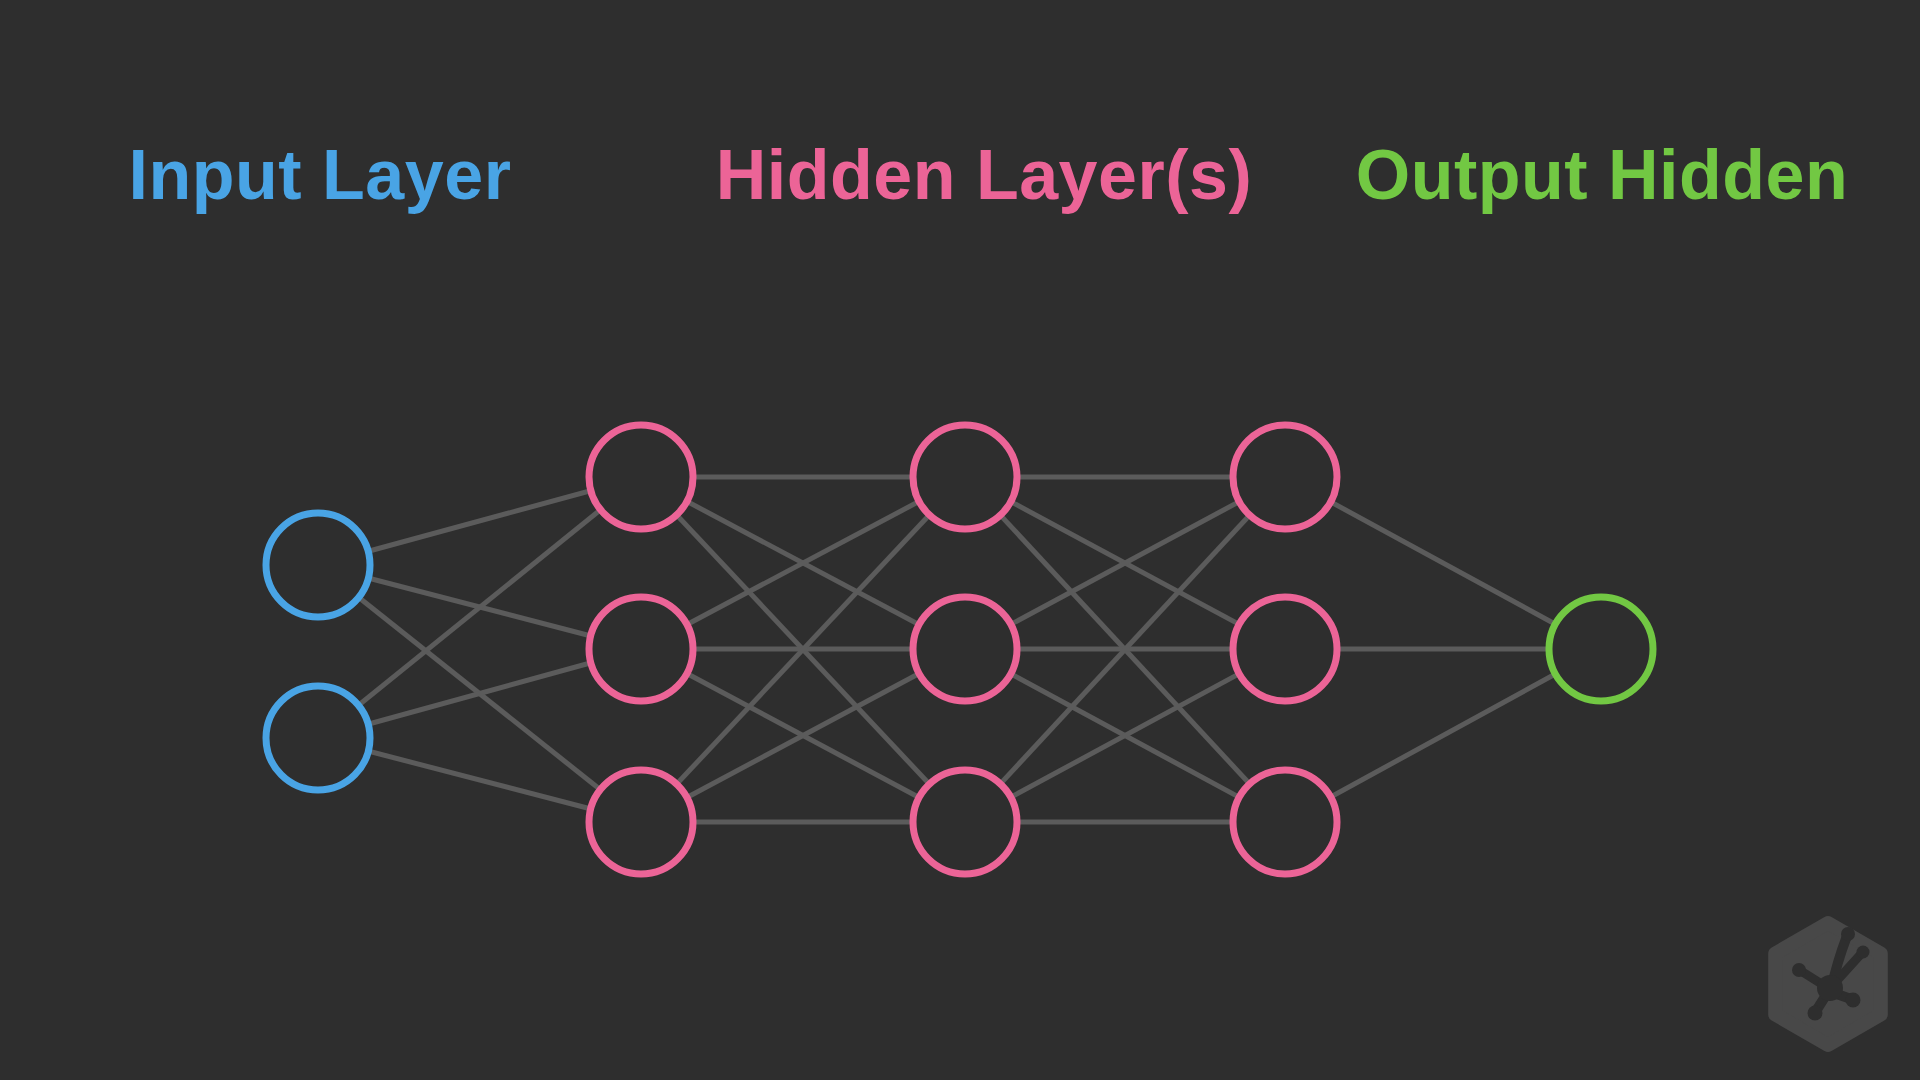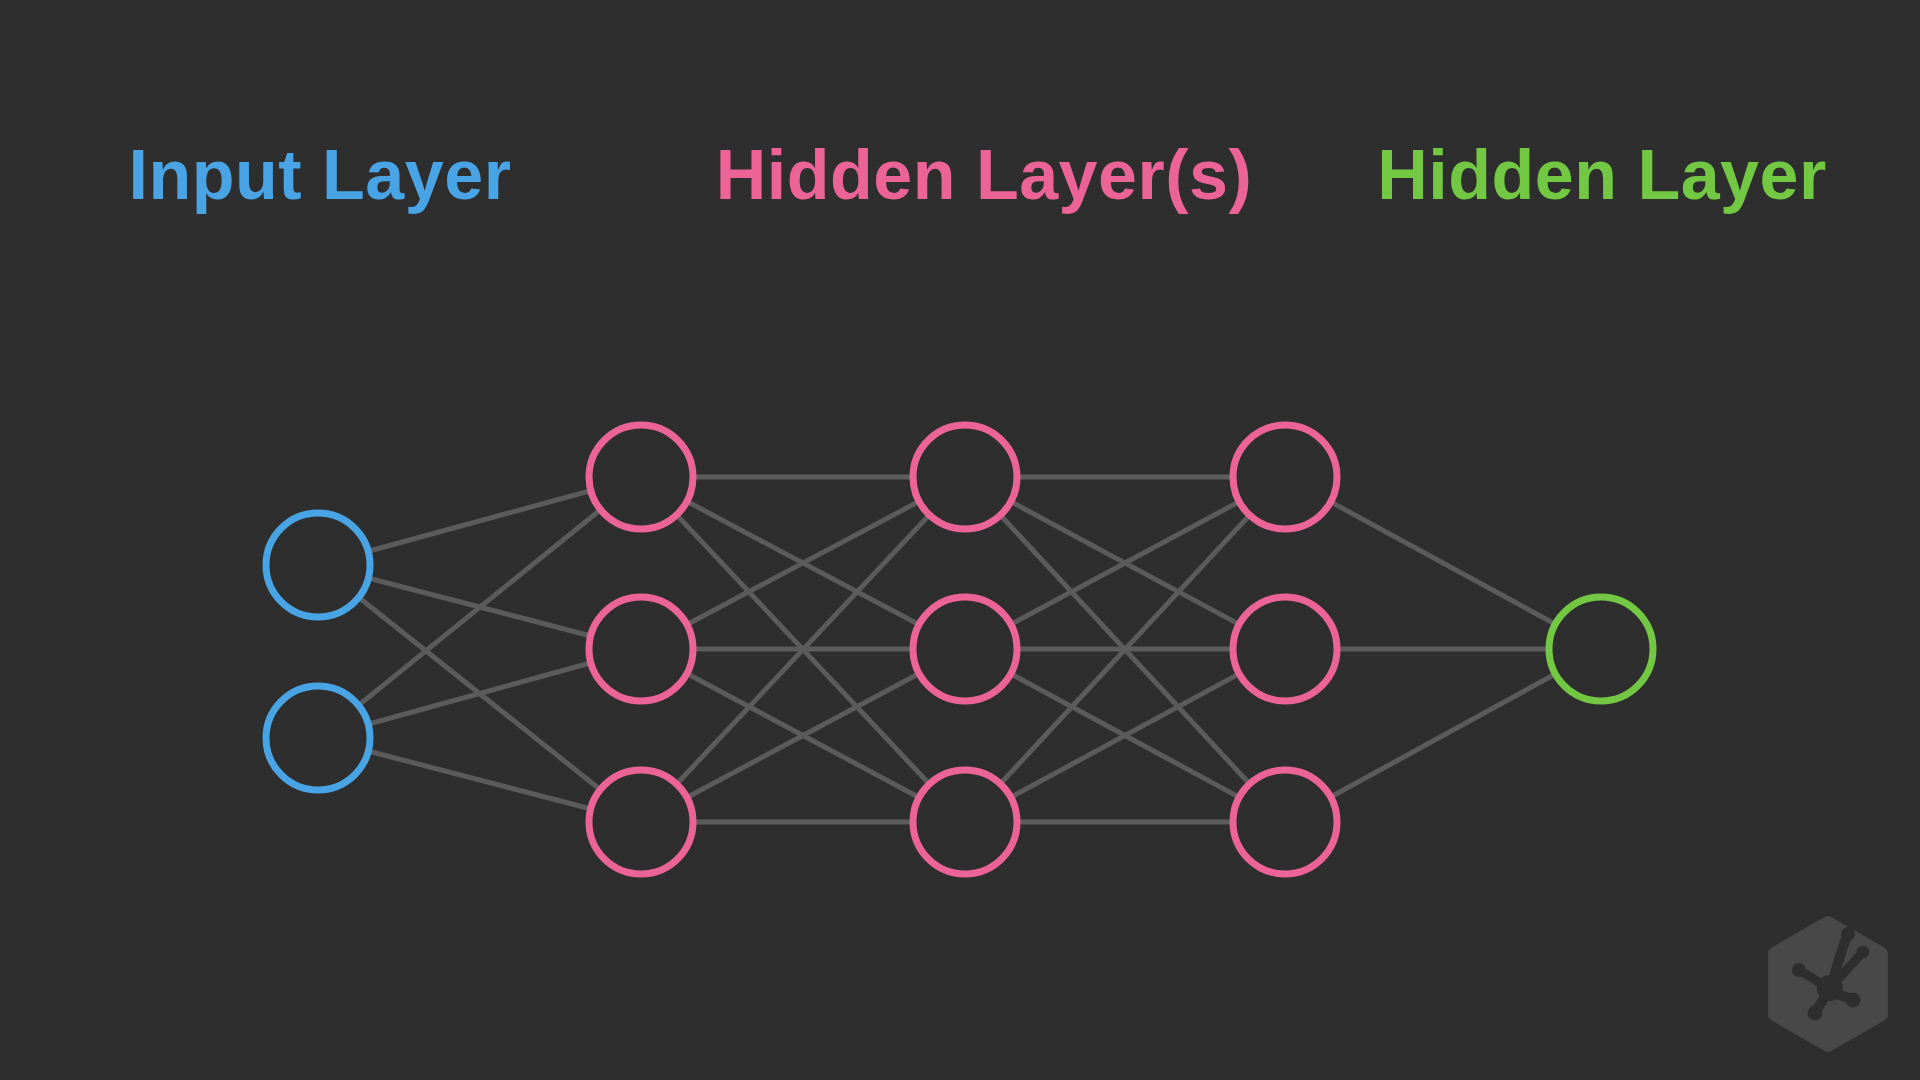--- a/index.html
+++ b/index.html
@@ -85,21 +85,21 @@
       <circle cx="965" cy="649" r="52" fill="#2E2E2E" stroke="#EC6497" stroke-width="7"></circle>
       <circle cx="965" cy="822" r="52" fill="#2E2E2E" stroke="#EC6497" stroke-width="7"></circle>
       <circle cx="1285" cy="477" r="52" fill="#2E2E2E" stroke="#EC6497" stroke-width="7"></circle>
       <circle cx="1285" cy="649" r="52" fill="#2E2E2E" stroke="#EC6497" stroke-width="7"></circle>
       <circle cx="1285" cy="822" r="52" fill="#2E2E2E" stroke="#EC6497" stroke-width="7"></circle>
       <circle cx="1601" cy="649" r="52" fill="#2E2E2E" stroke="#72C843" stroke-width="7"></circle>
     </svg>
 
   <span class="layer-label" style="left: 320px; color: rgb(73, 164, 229);">Input Layer</span>
   <span class="layer-label" style="left: 964px; color: rgb(236, 100, 151); margin-left: 20px;">Hidden Layer(s)</span>
-  <span class="layer-label" style="left: 1602px; color: rgb(114, 200, 67);">Hidden Layer</span>
+  <span class="layer-label" style="left: 1602px; color: rgb(114, 200, 67);">Output Hidden</span>
 
   <svg class="logo" viewBox="-70 -76 140 152" xmlns="http://www.w3.org/2000/svg">
     <polygon class="logo-hex" points="0,-61 52.8,-30.5 52.8,30.5 0,61 -52.8,30.5 -52.8,-30.5" stroke-width="14" stroke-linejoin="round" fill="#484848" stroke="#484848"></polygon>
     <g class="logo-foot" fill="none" stroke-linecap="round">
       <path d="M 3,6 Q 9,-22 19,-48" stroke-width="10" stroke="#2E2E2E"></path>
       <circle class="tipfill" cx="20" cy="-50" r="7" stroke="none" fill="#2E2E2E"></circle>
       <path d="M 4,2 L 33,-30" stroke-width="9" stroke="#2E2E2E"></path>
       <circle class="tipfill" cx="35" cy="-32" r="6.5" stroke="none" fill="#2E2E2E"></circle>
       <path d="M 0,4 L -27,-13" stroke-width="9" stroke="#2E2E2E"></path>
       <circle class="tipfill" cx="-29" cy="-14" r="7" stroke="none" fill="#2E2E2E"></circle>

